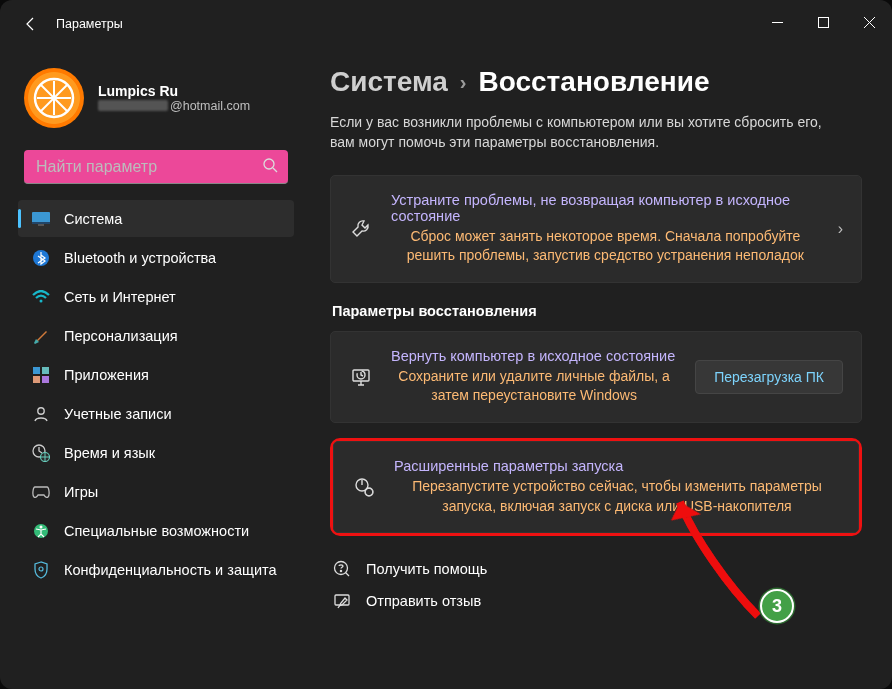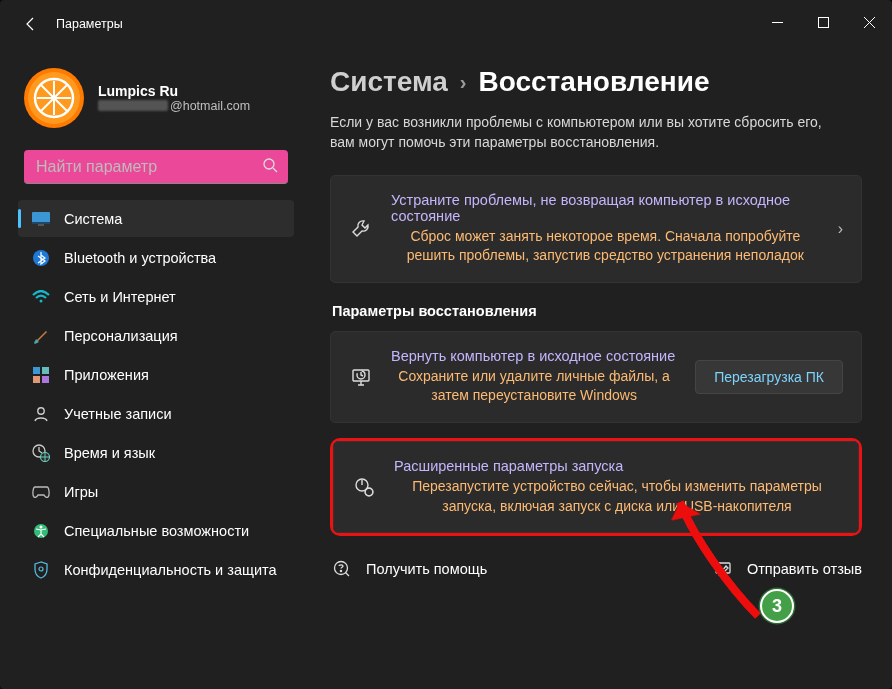--- a/index.html
+++ b/index.html
@@ -1,17 +1,17 @@
 <!DOCTYPE html>
 <html><head>
 <meta charset="utf-8">
 <style>
   * { box-sizing: border-box; margin: 0; padding: 0; font-family: "Segoe UI", Arial, sans-serif; }
   body { background: #0a0a0a; width: 892px; height: 689px; overflow: hidden; position: relative; }
-  .window { width: 892px; height: 689px; background: #202020; color: #fff; position: relative; border-radius: 4px; overflow: hidden; }
+  .window { width: 892px; height: 689px; background: #202020; color: #fff; position: relative; border-radius: 12px; overflow: hidden; }
 
   
   .titlebar { height: 48px; display: flex; align-items: center; padding-left: 12px; }
   .back-btn { width: 38px; height: 38px; display:flex;align-items:center;justify-content:center; color:#fff; font-size:16px; border-radius:4px; }
   .title-text { font-size: 12.5px; margin-left: 6px; color:#fff; }
   .win-controls { position:absolute; right:0; top:0; display:flex; height:44px; }
   .win-btn { width:46px; height:44px; display:flex; align-items:center; justify-content:center; color:#fff; }
   .win-btn svg { stroke:#fff; }
 
   
@@ -47,21 +47,21 @@
   .card .ctext { flex:1; }
   .card .ctitle { font-size:14.5px; color:#c4b5fd; }
   .card .cdesc { font-size:14px; color:#fdba74; line-height:1.4; margin-top:3px;text-align:center; }
   .card .chevron { color:#bbb; font-size:16px; }
   .pill-btn { background:#373737; border:1px solid #454545; color:#7dd3fc; padding:8px 18px; border-radius:4px; font-size:14px; white-space:nowrap; }
 
   .section-title { font-size:14.5px; font-weight:600; margin: 20px 0 12px 2px; }
 
   .highlight-box { border:3px solid #e11; border-radius:10px; margin-top:-3px; }
   
-  .footer-links { margin-top:24px; display:flex; gap:14px; padding-left:2px;justify-content:space-between; }
+  .footer-links { margin-top:24px; display:flex; flex-direction:column; gap:14px; padding-left:2px; }
   .footer-link { display:flex; align-items:center; gap:14px; font-size:14.5px; color:#fff; }
   .footer-link .cicon { width:20px; display:flex;align-items:center;justify-content:center; color:#e8e8e8; }
 
   
   .annot-badge { position:absolute; right:98px; top:589px; width:34px; height:34px; border-radius:50%; background:#43a047; border:2.5px solid #fff; box-shadow:0 0 0 1.5px #2d6a30; display:flex;align-items:center;justify-content:center; color:#fff; font-weight:700; font-size:18px; z-index:20; }
   .annot-arrow { position:absolute; right:84px; top:466px; width:170px; height:170px; z-index:19; pointer-events:none; }
 </style>
 </head>
 <body>
 

